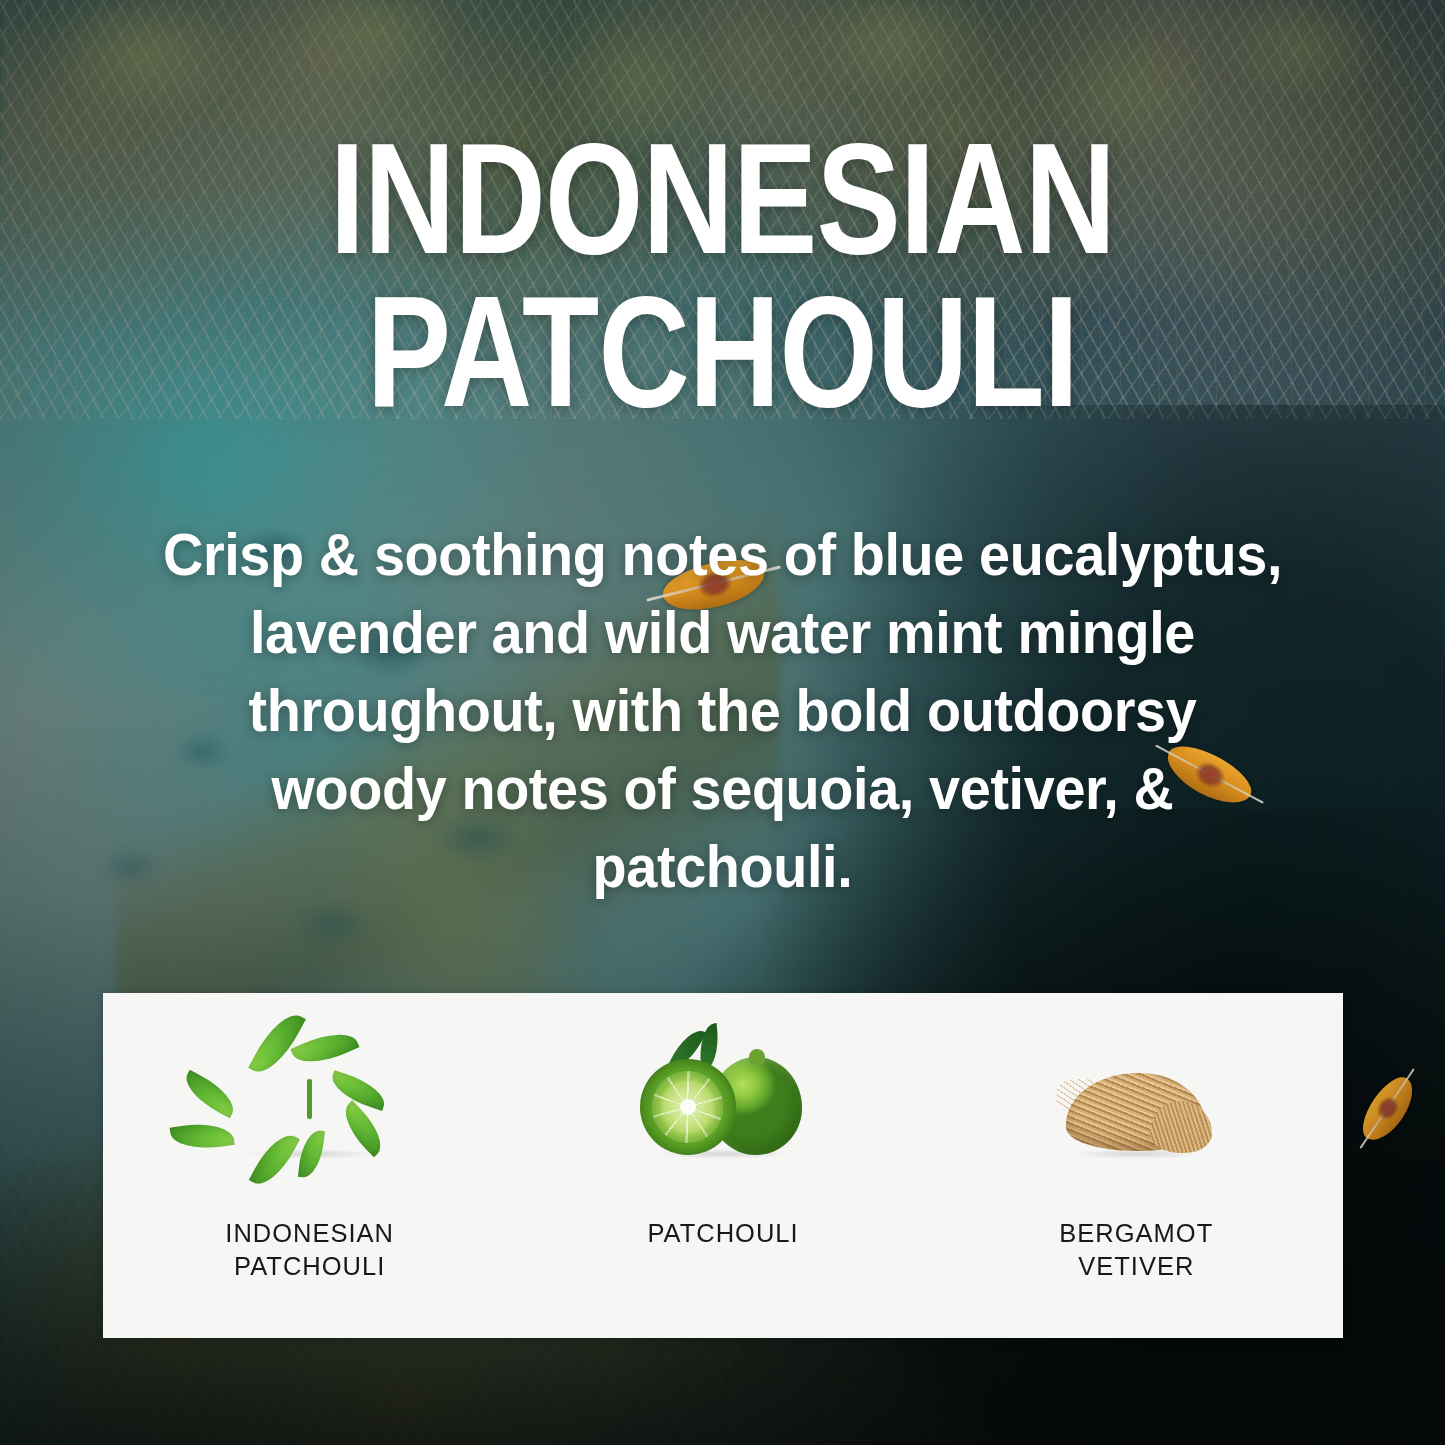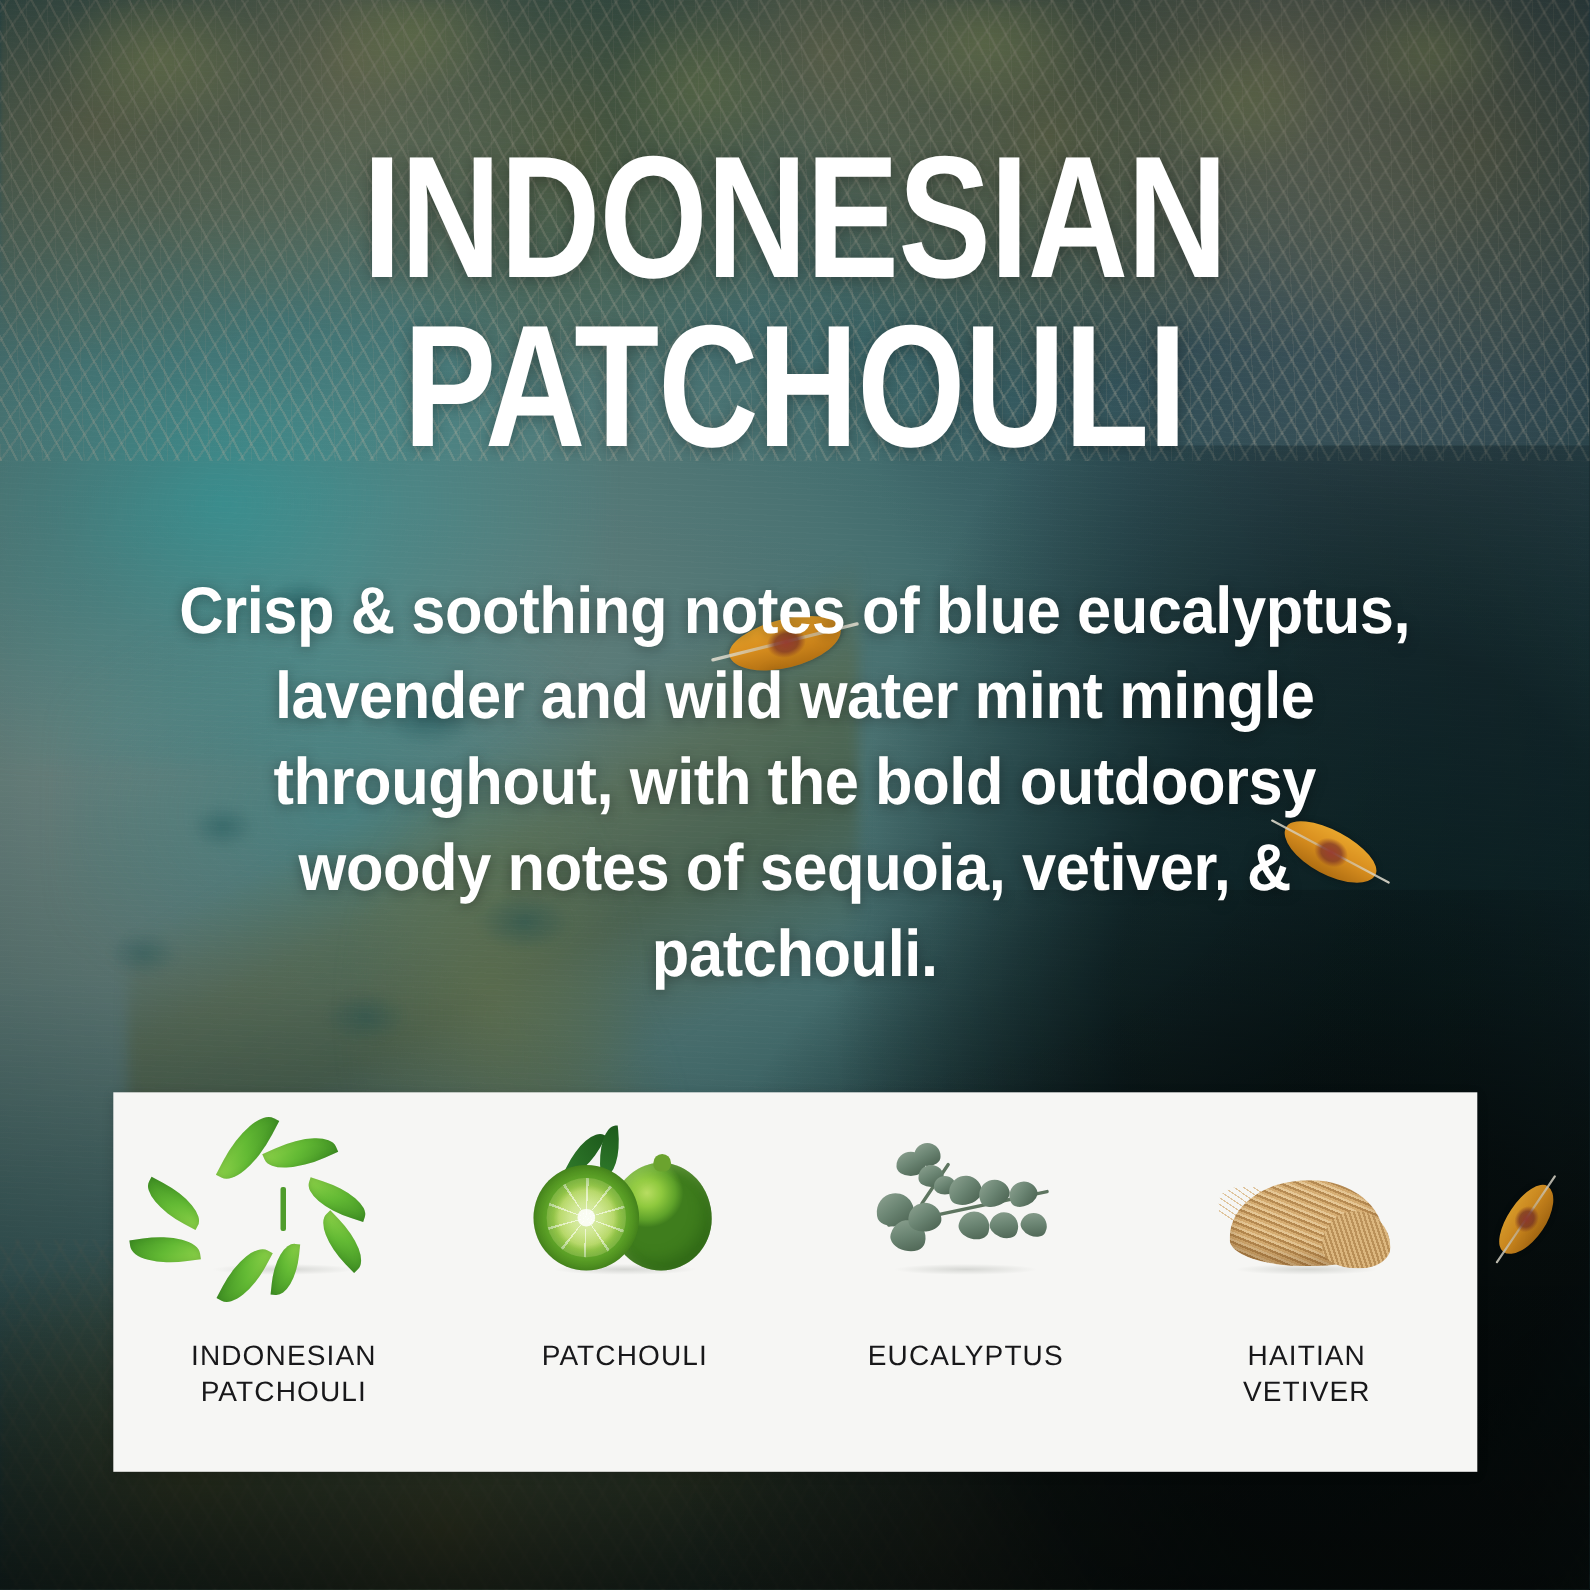--- a/index.html
+++ b/index.html
@@ -387,49 +387,28 @@
         <div class="berg-whole"></div>
         <div class="berg-half">
           <div class="pulp"></div>
           <div class="core"></div>
         </div>
       </div>
       <div class="ing-label">PATCHOULI</div>
     </div>
 
 
-    <div class="ing">
-      <div class="ing-art">
-        <div class="shadow"></div>
-        <div class="stem" style="width:150px;height:3px;left:22px;top:62px;transform:rotate(-12deg);"></div>
-        <div class="stem" style="width:46px;height:3px;left:44px;top:40px;transform:rotate(-56deg);"></div>
-        <div class="leaf e-leaf" style="width:26px;height:22px;left:32px;top:12px;"></div>
-        <div class="leaf e-leaf" style="width:24px;height:21px;left:48px;top:4px;"></div>
-        <div class="leaf e-leaf" style="width:23px;height:20px;left:52px;top:24px;"></div>
-        <div class="leaf e-leaf" style="width:20px;height:17px;left:66px;top:34px;"></div>
-        <div class="leaf e-leaf" style="width:30px;height:26px;left:84px;top:38px;transform:rotate(-18deg);"></div>
-        <div class="leaf e-leaf" style="width:28px;height:25px;left:86px;top:62px;transform:rotate(16deg);"></div>
-        <div class="leaf e-leaf" style="width:28px;height:24px;left:112px;top:42px;transform:rotate(-22deg);"></div>
-        <div class="leaf e-leaf" style="width:26px;height:23px;left:114px;top:62px;transform:rotate(20deg);"></div>
-        <div class="leaf e-leaf" style="width:26px;height:22px;left:140px;top:44px;transform:rotate(-26deg);"></div>
-        <div class="leaf e-leaf" style="width:24px;height:21px;left:142px;top:62px;transform:rotate(24deg);"></div>
-        <div class="leaf e-leaf" style="width:34px;height:30px;left:16px;top:52px;transform:rotate(-8deg);"></div>
-        <div class="leaf e-leaf" style="width:32px;height:28px;left:24px;top:70px;transform:rotate(14deg);"></div>
-        <div class="leaf e-leaf" style="width:30px;height:26px;left:44px;top:60px;transform:rotate(-6deg);"></div>
-      </div>
-      <div class="ing-label">EUCALYPTUS</div>
-    </div>
 
     <div class="ing">
       <div class="ing-art">
         <div class="shadow"></div>
         <div class="vet">
           <div class="wisp"></div>
           <div class="mass"></div>
           <div class="mass2"></div>
         </div>
       </div>
-      <div class="ing-label">HAITIAN
+      <div class="ing-label">BERGAMOT
 VETIVER</div>
     </div>
 
   </div>
 </div>
 
 </body></html>

